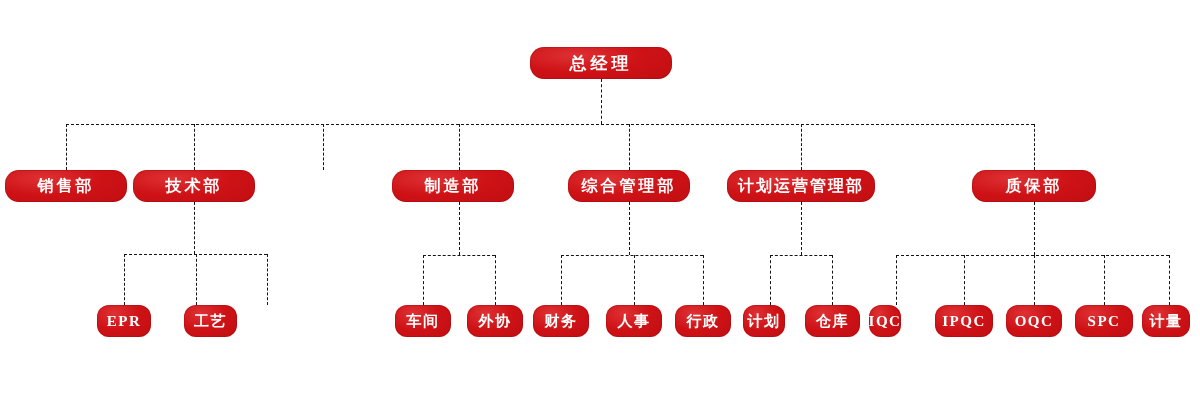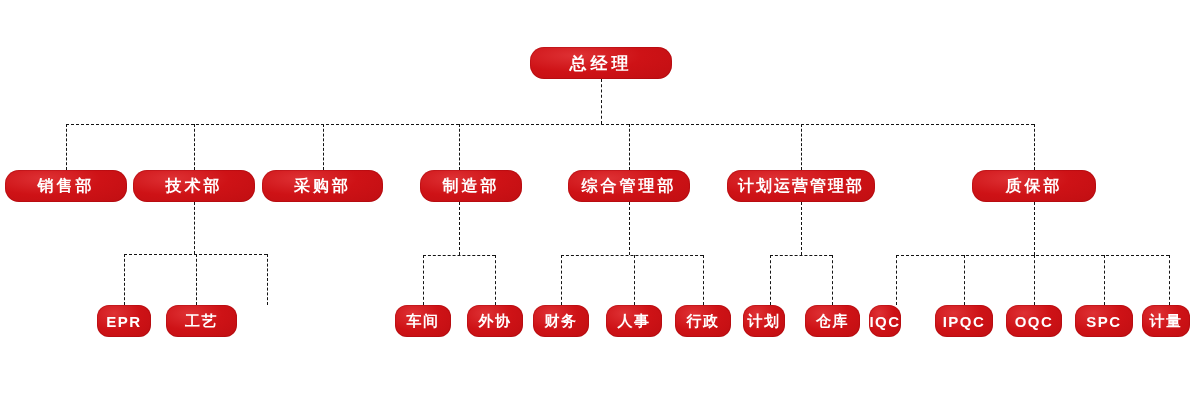--- a/index.html
+++ b/index.html
@@ -1,18 +1,18 @@
 <!DOCTYPE html>
 <html><head>
 <meta charset="utf-8">
 <style>
   html,body{margin:0;padding:0;background:#ffffff;}
   .stage{
     position:relative;width:1200px;height:414px;background:#ffffff;overflow:hidden;
-    font-family:Liberation Sans, sans-serif;
+    font-family:Liberation Serif, serif;
   }
   .node{
     position:absolute;height:32px;box-sizing:border-box;
     display:flex;align-items:center;justify-content:center;
     color:#ffffff;font-weight:700;
     background:radial-gradient(ellipse 85% 95% at 32% 26%, #de3134 0%, #ce1216 55%, #c30f13 100%);
     border-radius:14px;
     box-shadow:inset 0 0 0 1px rgba(140,0,6,0.25);
     white-space:nowrap;
   }
@@ -37,22 +37,21 @@
   <div class="vline" style="left:66px;top:124px;height:46px"></div>
   <div class="vline" style="left:194px;top:124px;height:46px"></div>
   <div class="vline" style="left:323px;top:124px;height:46px"></div>
   <div class="vline" style="left:459px;top:124px;height:46px"></div>
   <div class="vline" style="left:629px;top:124px;height:46px"></div>
   <div class="vline" style="left:801px;top:124px;height:46px"></div>
   <div class="vline" style="left:1034px;top:124px;height:46px"></div>
 
   <div class="node lvl2" style="left:133px;top:170px;width:122px">技术部</div>
   <div class="node lvl2" style="left:5px;top:170px;width:122px">销售部</div>
-  <div class="node lvl2" style="left:262px;top:170px;width:121px">采购部</div>
-  <div class="node lvl2" style="left:420px;top:170px;width:102px">制造部</div>
+  <div class="node lvl2" style="left:392px;top:170px;width:122px">制造部</div>
   <div class="node lvl2" style="left:568px;top:170px;width:122px">综合管理部</div>
   <div class="node lvl2" style="left:972px;top:170px;width:124px">质保部</div>
   <div class="node lvl2 wide" style="left:727px;top:170px;width:148px">计划运营管理部</div>
 
   <div class="vline" style="left:194px;top:202px;height:52px"></div>
   <div class="hline" style="left:124px;top:254px;width:143px"></div>
   <div class="vline" style="left:124px;top:254px;height:51px"></div>
   <div class="vline" style="left:196px;top:254px;height:51px"></div>
   <div class="vline" style="left:267px;top:254px;height:51px"></div>
 
@@ -74,21 +73,21 @@
 
   <div class="vline" style="left:1034px;top:202px;height:53px"></div>
   <div class="hline" style="left:896px;top:255px;width:273px"></div>
   <div class="vline" style="left:896px;top:255px;height:50px"></div>
   <div class="vline" style="left:964px;top:255px;height:50px"></div>
   <div class="vline" style="left:1034px;top:255px;height:50px"></div>
   <div class="vline" style="left:1104px;top:255px;height:50px"></div>
   <div class="vline" style="left:1169px;top:255px;height:50px"></div>
 
   <div class="node lvl3" style="left:97px;top:305px;width:54px">EPR</div>
-  <div class="node lvl3" style="left:166px;top:305px;width:71px">工艺</div>
+  <div class="node lvl3" style="left:184px;top:305px;width:53px">工艺</div>
 
   <div class="node lvl3" style="left:395px;top:305px;width:56px">车间</div>
   <div class="node lvl3" style="left:467px;top:305px;width:56px">外协</div>
 
   <div class="node lvl3" style="left:533px;top:305px;width:56px">财务</div>
   <div class="node lvl3" style="left:606px;top:305px;width:56px">人事</div>
   <div class="node lvl3" style="left:675px;top:305px;width:56px">行政</div>
 
   <div class="node lvl3" style="left:743px;top:305px;width:42px">计划</div>
   <div class="node lvl3" style="left:805px;top:305px;width:55px">仓库</div>

